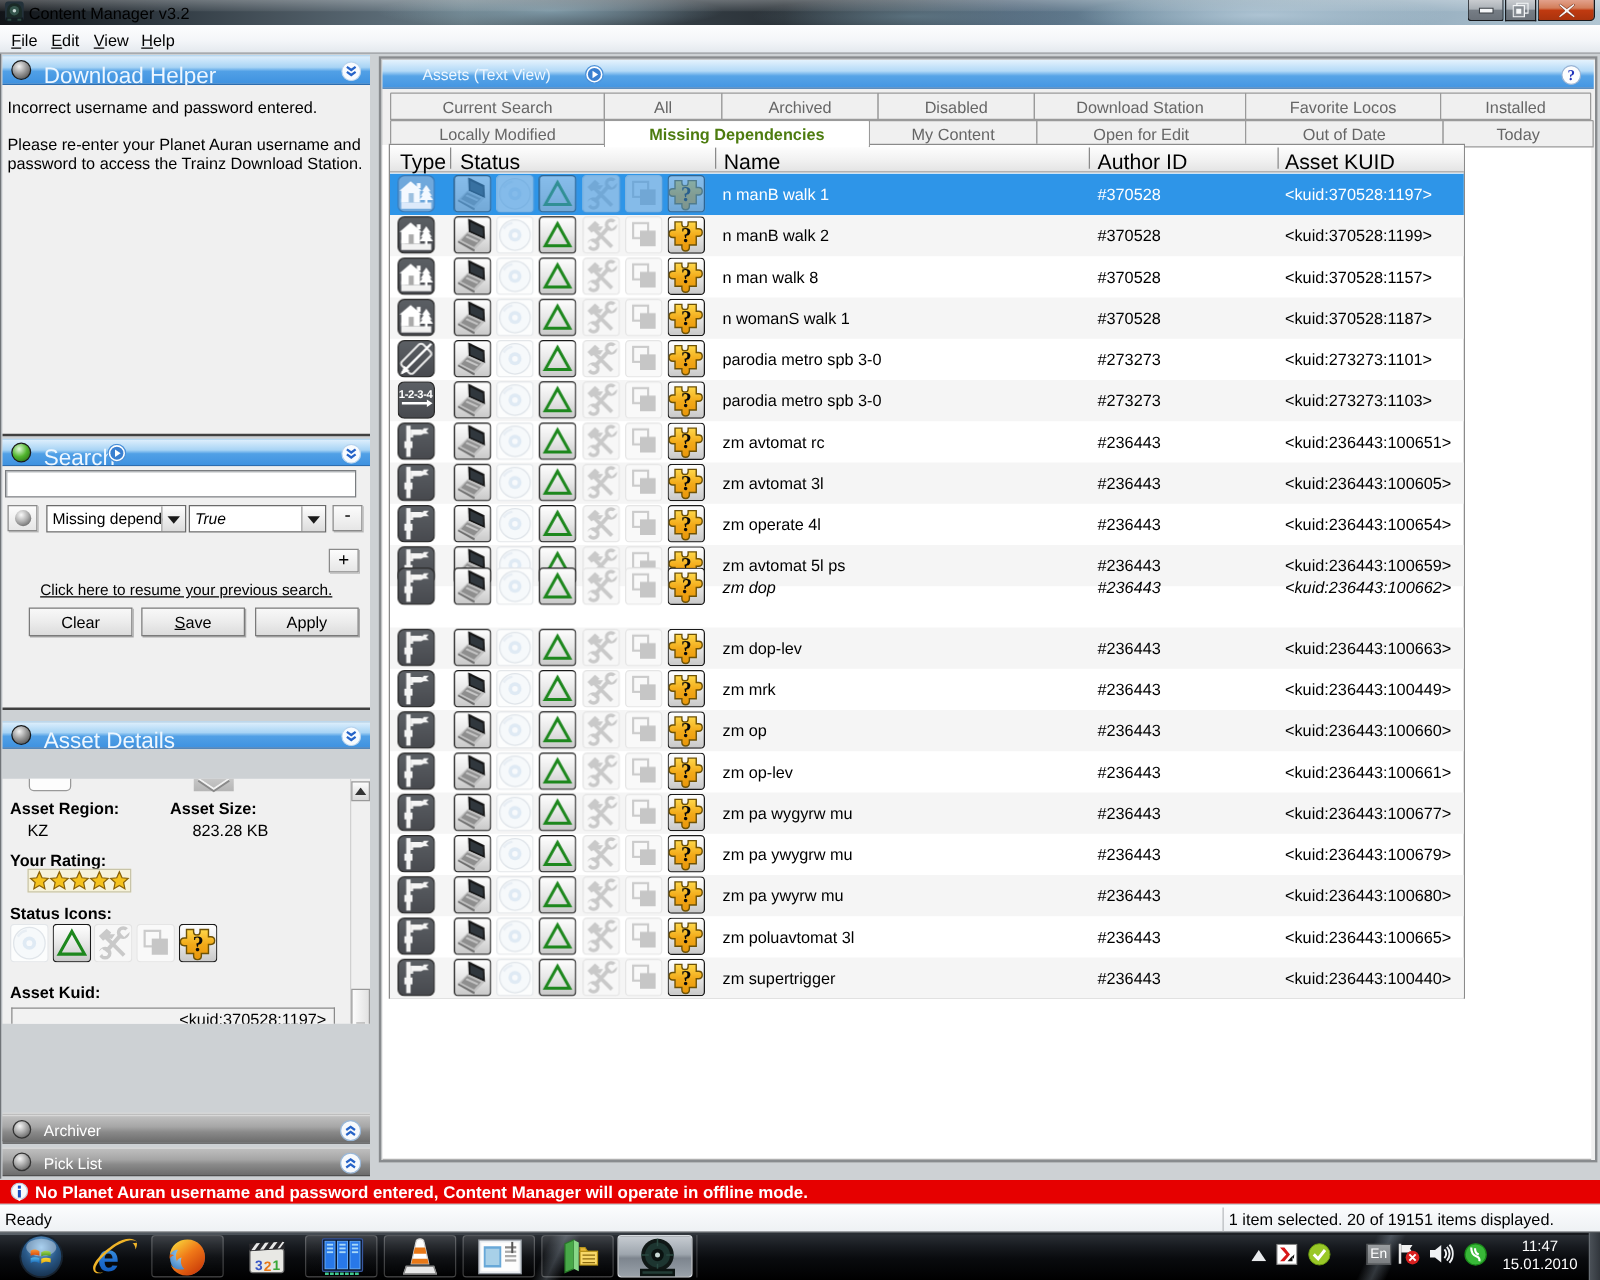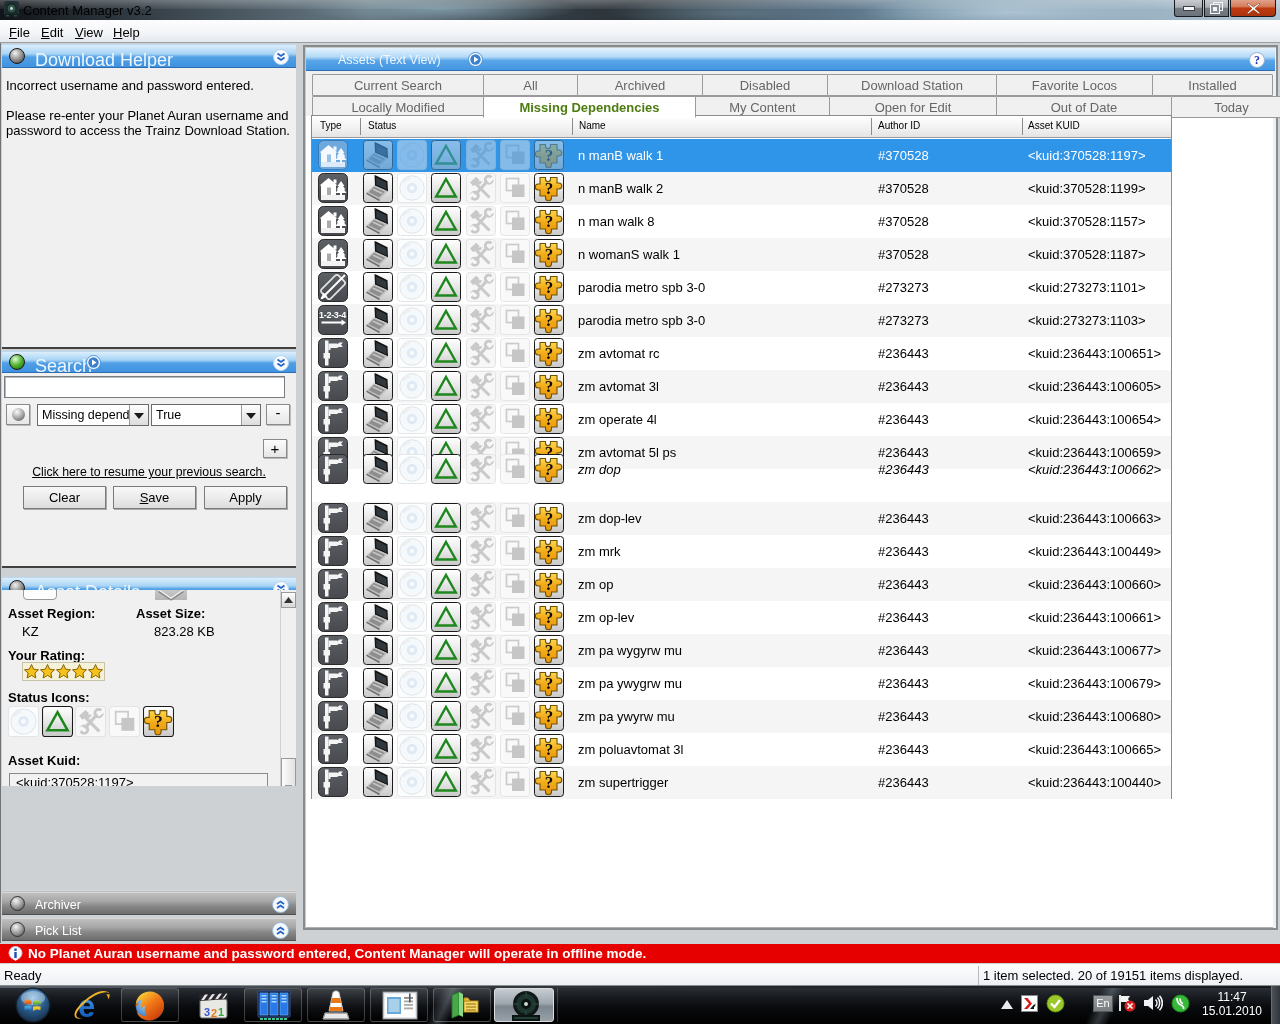--- a/index.html
+++ b/index.html
@@ -66,21 +66,21 @@
 #rightpanel { position:absolute; left:303px; top:45px; width:975px; height:885px; background:#f0f0f0; border:2px solid #888b8e; box-shadow:inset 1px 1px 0 #c8cacc; }
 #assets-hdr { position:absolute; left:1px; top:1px; width:969px; height:23px; background:linear-gradient(#e4f2fd 0%,#b4daf7 40%,#57a4e7 58%,#4496e2 100%); border-bottom:1px solid #2d6daf; }
 #assets-hdr .t { position:absolute; left:32px; top:5px; color:#eef7ff; font-size:12.5px; }
 #whitepage { position:absolute; left:1px; top:69px; width:967px; height:812px; background:#fff; border-bottom:1px solid #b0b0b0; }
 
 .tabrow { position:absolute; left:7px; height:22px; display:flex; }
 .tab { border:1px solid #9a9a9a; background:#f0f0f0; color:#666; font-size:13px; text-align:center; padding-top:3px; border-radius:1px 1px 0 0; margin-right:-1px; }
 .tab.active { background:#fff; color:#4d7c0f; font-weight:bold; border-bottom:1px solid #fff; position:relative; z-index:3; }
 
 #grid { position:absolute; left:6px; top:68px; width:861px; height:684px; background:#fff; border:1px solid #8a8a8a; }
-#gridhdr { position:absolute; left:0; top:0; width:859px; height:22px; background:linear-gradient(#ffffff,#f2f2f2 55%,#e4e4e4); border-bottom:1px solid #9a9a9a; font-size:10px; }
+#gridhdr { position:absolute; left:0; top:0; width:859px; height:22px; background:linear-gradient(#ffffff,#f2f2f2 55%,#e4e4e4); border-bottom:1px solid #9a9a9a; font-size:17px; }
 #gridhdr .sep { position:absolute; top:2px; width:1px; height:17px; background:#8a8a8a; }
 .gh { position:absolute; top:4px; color:#000; }
 .gridrow { position:absolute; left:0; width:859px; height:33px; font-size:13px; }
 .gridrow.sel { background:#2e95e8; color:#fff; }
 .gridrow.alt { background:#f5f5f5; }
 .ticon { position:absolute; top:1px; width:31px; height:31px; }
 .ticon svg { display:block; transform:translateZ(0); }
 .selicon:after { content:""; position:absolute; left:0; top:0; width:31px; height:31px; background:rgba(62,148,222,0.62); border-radius:3px; }
 .rname { position:absolute; top:9px; white-space:nowrap; }
 
@@ -276,40 +276,40 @@
         <path d="M4.5 4.5 L8 7 L11.5 4.5 M4.5 8.5 L8 11 L11.5 8.5" fill="none" stroke="#2563c8" stroke-width="1.8"></path>
       </svg>
   </div>
   <div class="lpbody" style="top:329px; height:195px;">
     <div id="search-input"></div>
     <div class="smallbtn" style="left:4px;top:31px;width:24px;height:21px;"><span style="display:inline-block;width:13px;height:13px;border-radius:50%;background:radial-gradient(circle at 38% 30%, #fafafa, #b0b0b0 45%, #484848 100%);margin-top:3px;"></span></div>
     <div class="combo" style="left:35px;top:31px;width:112px;">
         <div class="txt">Missing dependenc</div>
         <div class="arrowbox"></div>
       </div>
-    <div class="combo" style="left:149px;top:31px;width:110px;">
+    <div class="combo" style="left:149px;top:31px;width:110px;font-style:italic;">
         <div class="txt">True</div>
         <div class="arrowbox"></div>
       </div>
     <div class="smallbtn" style="left:264px;top:31px;width:24px;height:21px;line-height:16px;">-</div>
     <div class="smallbtn" style="left:261px;top:66px;width:24px;height:19px;line-height:17px;">+</div>
     <div id="resume-link"><span>Click here to resume your previous search.</span></div>
     <div class="pbtn" style="left:21px;">Clear</div>
     <div class="pbtn" style="left:111px;"><u>S</u>ave</div>
     <div class="pbtn" style="left:202px;">Apply</div>
   </div>
   <div class="sechdr" style="top:533px; height:22px;">
     <div class="sphere" style="top:2px;"></div>
       <div class="title" style="top:4px;">Asset Details</div>
     <svg class="chev" style="top:3px;" width="16" height="16" viewBox="0 0 16 16">
         <circle cx="8" cy="8" r="7.5" fill="#f8fbfe" stroke="#b8d4ee"></circle>
         <path d="M4.5 4.5 L8 7 L11.5 4.5 M4.5 8.5 L8 11 L11.5 8.5" fill="none" stroke="#2563c8" stroke-width="1.8"></path>
       </svg>
   </div>
-  <div class="lpbody" style="top:546px; height:196px; border-bottom:none; overflow:hidden;">
+  <div class="lpbody" style="top:579px; height:196px; border-bottom:none; overflow:hidden;text-align:right;">
     <div style="position:absolute;left:21px;top:-6px;width:34px;height:16px;border:1px solid #999;border-radius:0 0 4px 4px;background:#fdfdfd;"></div>
     <div style="position:absolute;left:153px;top:-6px;width:32px;height:16px;background:linear-gradient(#d2d2d2,#b5b5b5);"></div>
     <svg style="position:absolute;left:155px;top:0px;" width="28" height="12" viewBox="0 0 28 12">
         <path d="M2 1 L14 9 L26 1" fill="none" stroke="#8a8a8a" stroke-width="3"></path>
         <path d="M2 0 L14 8 L26 0" fill="none" stroke="#f2f2f2" stroke-width="1.5"></path>
       </svg>
     <div class="boldlbl" style="position:absolute;left:6px;top:16px;">Asset Region:</div>
     <div class="boldlbl" style="position:absolute;left:134px;top:16px;">Asset Size:</div>
     <div style="position:absolute;left:20px;top:34px;">KZ</div>
     <div style="position:absolute;left:152px;top:34px;">823.28 KB</div>
@@ -405,21 +405,21 @@
       <div class="tab" style="width:126px;">Disabled</div>
       <div class="tab" style="width:170px;">Download Station</div>
       <div class="tab" style="width:157px;">Favorite Locos</div>
       <div class="tab" style="width:121px;">Installed</div>
     </div>
     <div class="tabrow" style="top:49px;justify-content:flex-end;">
       <div class="tab" style="width:172px;">Locally Modified</div>
       <div class="tab active" style="width:213px;">Missing Dependencies</div>
       <div class="tab" style="width:135px;">My Content</div>
       <div class="tab" style="width:168px;">Open for Edit</div>
-      <div class="tab" style="width:176px;">Out of Date</div>
+      <div class="tab" style="width:159px;">Out of Date</div>
       <div class="tab" style="width:121px;">Today</div>
     </div>
     <div id="grid">
       <div id="gridhdr">
         <div class="gh" style="left:8px;">Type</div>
         <div class="gh" style="left:56px;">Status</div>
         <div class="gh" style="left:267px;">Name</div>
         <div class="gh" style="left:566px;">Author ID</div>
         <div class="gh" style="left:716px;">Asset KUID</div>
         <div class="sep" style="left:48px;"></div>

